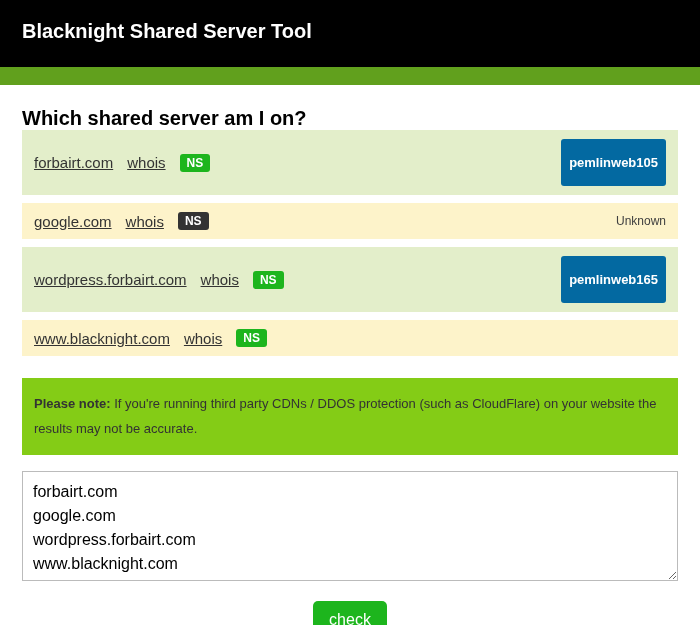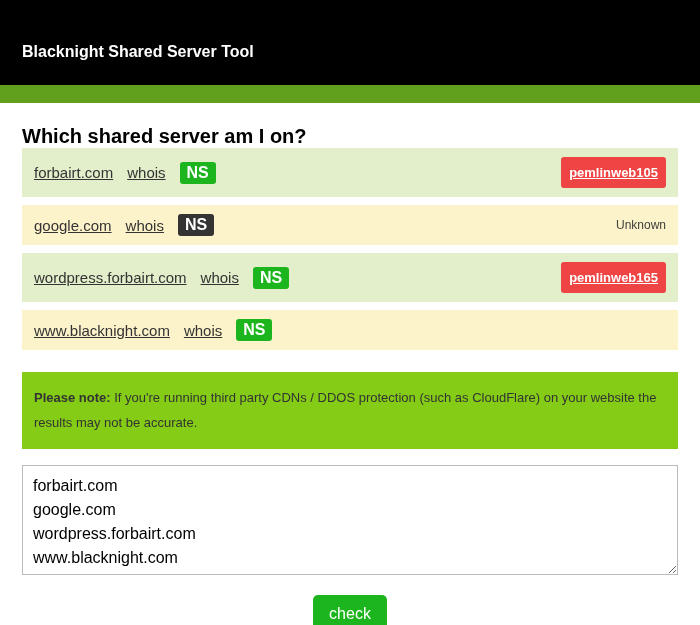--- a/index.html
+++ b/index.html
@@ -1,31 +1,31 @@
 <!DOCTYPE html>
 <html><head>
   <meta charset="utf-8">
   <style>
     * { box-sizing: border-box; margin: 0; padding: 0; }
     body { font-family: "Helvetica Neue", Helvetica, Arial, sans-serif; background: #fff; }
     .header { background: #000; padding: 20px 22px 24px 22px; }
-    .header h1 { color: #fff; font-size: 16px; font-weight: bold; margin-top: 23px; }
+    .header h1 { color: #fff; font-size: 20px; font-weight: bold; }
     .greenbar { background: #61a01d; height: 18px; }
     .content { padding: 22px; }
     .subtitle { font-size: 20px; font-weight: bold; }
     .rows { display: flex; flex-direction: column; gap: 8px; margin-bottom: 22px; }
     .row { display: flex; align-items: center; padding: 9px 12px; font-size: 15px; }
     .row.green { background: #e3eeca; }
     .row.yellow { background: #fdf3ca; }
     .row .left { display: flex; align-items: center; gap: 14px; flex: 1; }
     .domain-link, .whois-link { color: #333; text-decoration: underline; }
-    .ns-badge { display: inline-block; padding: 2px 7px; border-radius: 3px; font-size: 16px; font-weight: bold; color: #fff; }
+    .ns-badge { display: inline-block; padding: 2px 7px; border-radius: 3px; font-size: 12px; font-weight: bold; color: #fff; }
     .ns-badge.green { background: #1db51d; }
     .ns-badge.dark { background: #333; }
-    .server-badge { display: inline-block; padding: 8px 8px; border-radius: 3px; font-size: 13px; font-weight: bold; color: #fff; background: #ef4444; text-decoration: underline; }
+    .server-badge { display: inline-block; padding: 16px 8px; border-radius: 3px; font-size: 13px; font-weight: bold; color: #fff; background: #0369a1; }
     .server-text { font-size: 12px; color: #404040; }
     .note { background: #84cc16; padding: 14px 12px; font-size: 13px; color: #333; line-height: 1.9; margin-bottom: 16px; }
     .note strong { font-weight: bold; }
     textarea { width: 100%; height: 110px; border: 1px solid #bbb; padding: 8px 10px; font-family: inherit; font-size: 16px; line-height: 1.5; resize: both; margin-bottom: 16px; }
     .actions { display: flex; justify-content: center; }
     .check-btn { background: #1db51d; color: #fff; border: none; border-radius: 5px; padding: 10px 16px; font-size: 16px; cursor: pointer; }
   </style>
 </head>
 <body>
 

